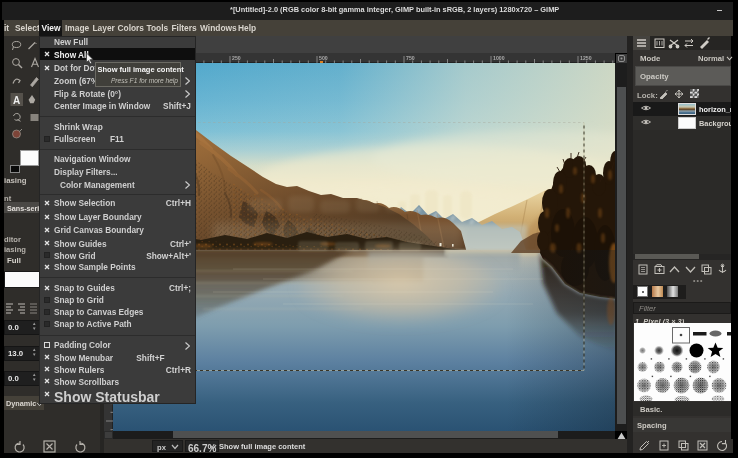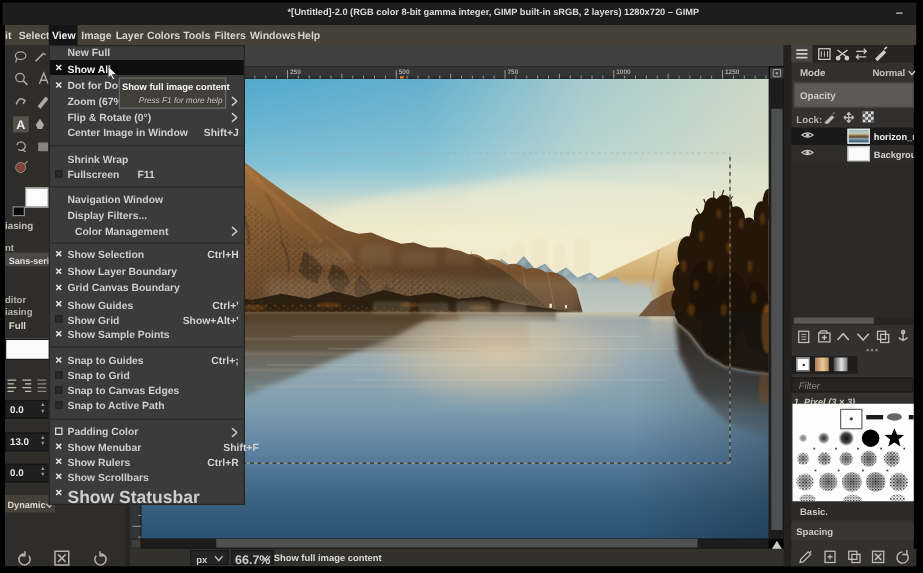--- a/index.html
+++ b/index.html
@@ -739,21 +739,21 @@
 <div class="ab" style="left:40px;top:334.6px;width:155px;height:1px;background:#2c2c2c"></div>
 <div class="ab" style="left:54px;top:340.4px;font-size:8.3px;color:#cfcfcf;white-space:nowrap">Padding Color</div>
 <div class="ab" style="left:44px;top:342.0px;width:6px;height:6px;background:#3b3b3b;border:1px solid #dcdcdc"></div>
 <svg class="ab" style="left:185px;top:341.5px" width="5" height="8" viewBox="0 0 5 8">
       <path d="M0.5 0.5 L4.5 4 L0.5 7.5" stroke="#ccc" stroke-width="1.2" fill="none"></path>
     </svg>
 <div class="ab" style="left:54px;top:352.5px;font-size:8.3px;color:#cfcfcf;white-space:nowrap">Show Menubar</div>
 <svg class="ab" style="left:44px;top:354.1px" width="6" height="6" viewBox="0 0 6 6">
       <path d="M1 1 L5 5 M5 1 L1 5" stroke="#e4e4e4" stroke-width="1.3"></path>
     </svg>
-<div class="ab" style="left:126px;top:352.5px;width:81px;text-align:right;font-size:8.3px;color:#d2d2d2">Shift+F</div>
+<div class="ab" style="left:110px;top:352.5px;width:81px;text-align:center;font-size:8.3px;color:#d2d2d2">Shift+F</div>
 <div class="ab" style="left:54px;top:364.59999999999997px;font-size:8.3px;color:#cfcfcf;white-space:nowrap">Show Rulers</div>
 <svg class="ab" style="left:44px;top:366.2px" width="6" height="6" viewBox="0 0 6 6">
       <path d="M1 1 L5 5 M5 1 L1 5" stroke="#e4e4e4" stroke-width="1.3"></path>
     </svg>
 <div class="ab" style="left:110px;top:364.59999999999997px;width:81px;text-align:right;font-size:8.3px;color:#d2d2d2">Ctrl+R</div>
 <div class="ab" style="left:54px;top:376.79999999999995px;font-size:8.3px;color:#cfcfcf;white-space:nowrap">Show Scrollbars</div>
 <svg class="ab" style="left:44px;top:378.4px" width="6" height="6" viewBox="0 0 6 6">
       <path d="M1 1 L5 5 M5 1 L1 5" stroke="#e4e4e4" stroke-width="1.3"></path>
     </svg>
 <div class="ab" style="left:54px;top:389.29999999999995px;font-size:14px;color:#cfcfcf;white-space:nowrap">Show Statusbar</div>

